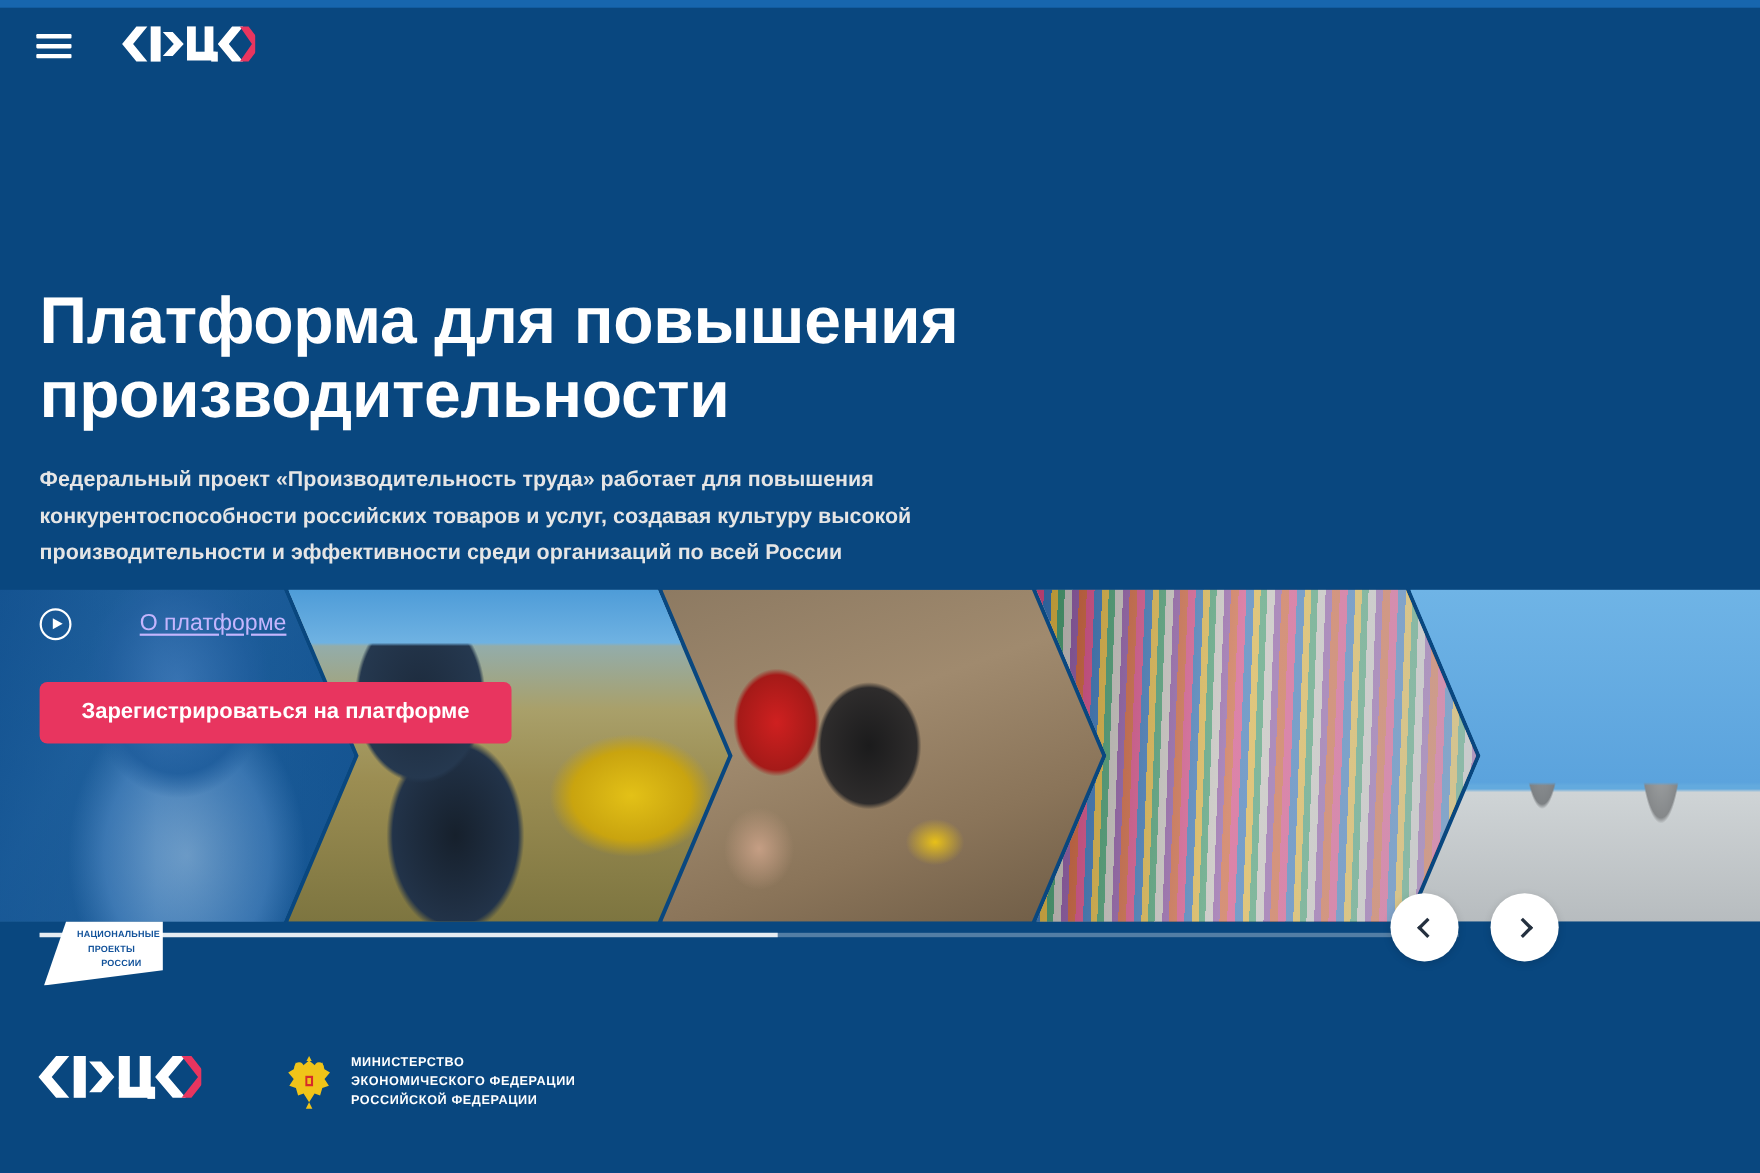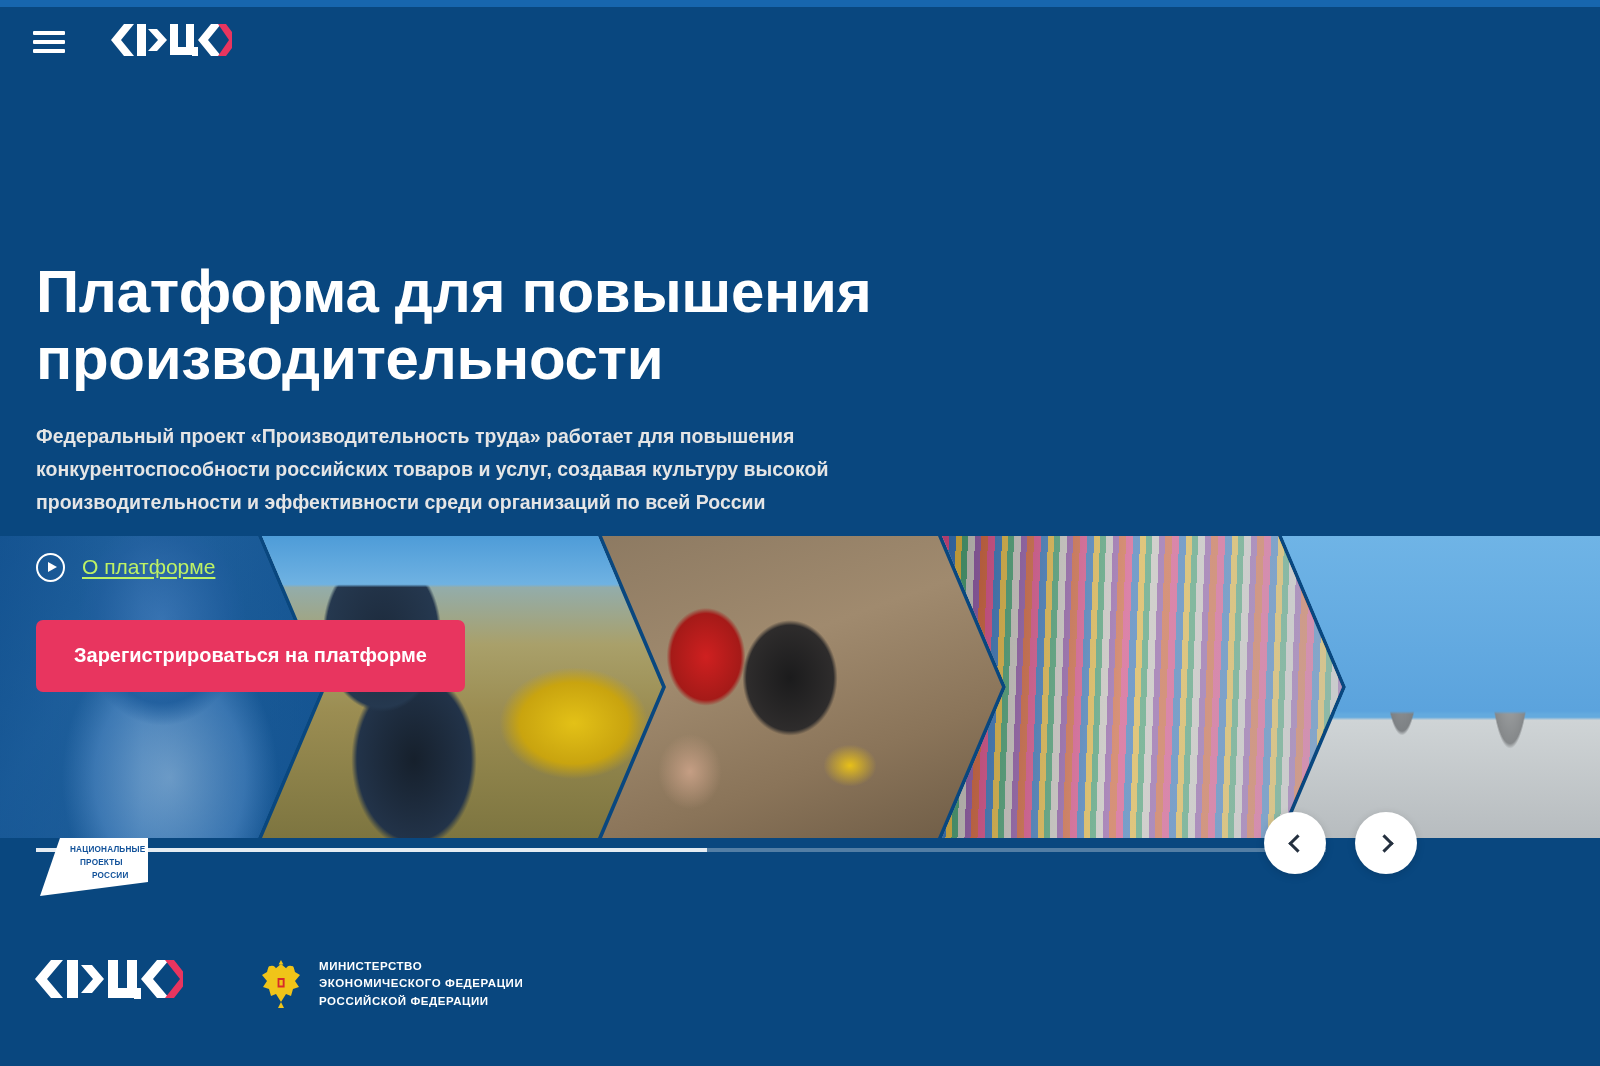--- a/index.html
+++ b/index.html
@@ -75,27 +75,27 @@
     flex: none;
   }
   .play-circle .tri {
     width: 0; height: 0;
     border-left: 9px solid #ffffff;
     border-top: 5.5px solid transparent;
     border-bottom: 5.5px solid transparent;
     margin-left: 3px;
   }
   .about-link {
-    color: #bef264; font-size: 21px; font-weight: 400;
-    text-decoration: underline; text-underline-offset: 3px;
+    color: #c4b5fd; font-size: 21px; font-weight: 400;
+    text-decoration: underline; text-underline-offset: 3px; margin-left: 45px;
   }
   .register-btn {
     margin-top: 38px;
     display: inline-flex; align-items: center; justify-content: center;
-    height: 72px; padding: 0 38px;
+    height: 56px; padding: 0 38px;
     background: #e8355f;
     color: #ffffff;
     font-size: 20px; font-weight: 700;
     border: none; border-radius: 7px;
     cursor: pointer;
     font-family: "Liberation Sans", sans-serif;
   }
 
   
   .carousel {

